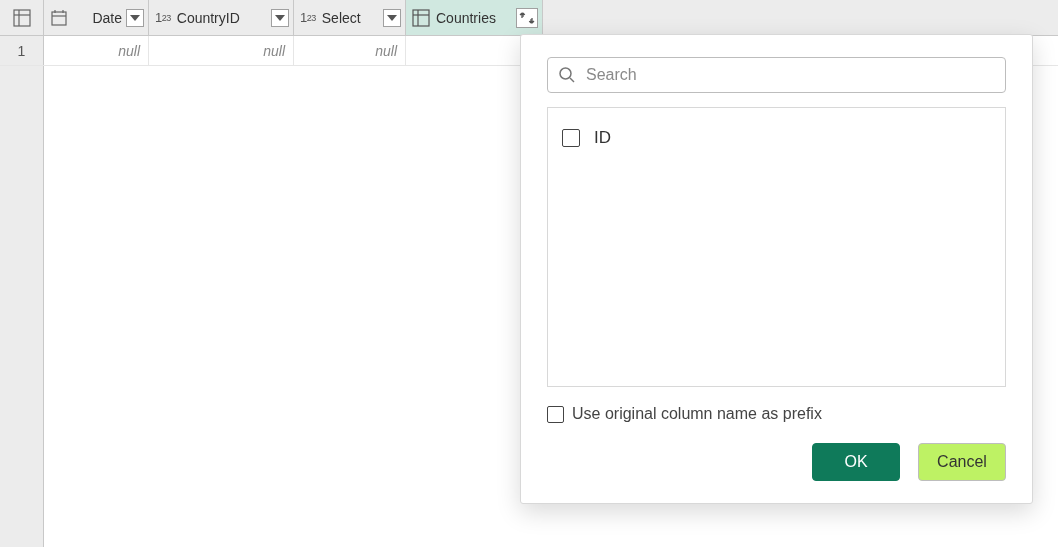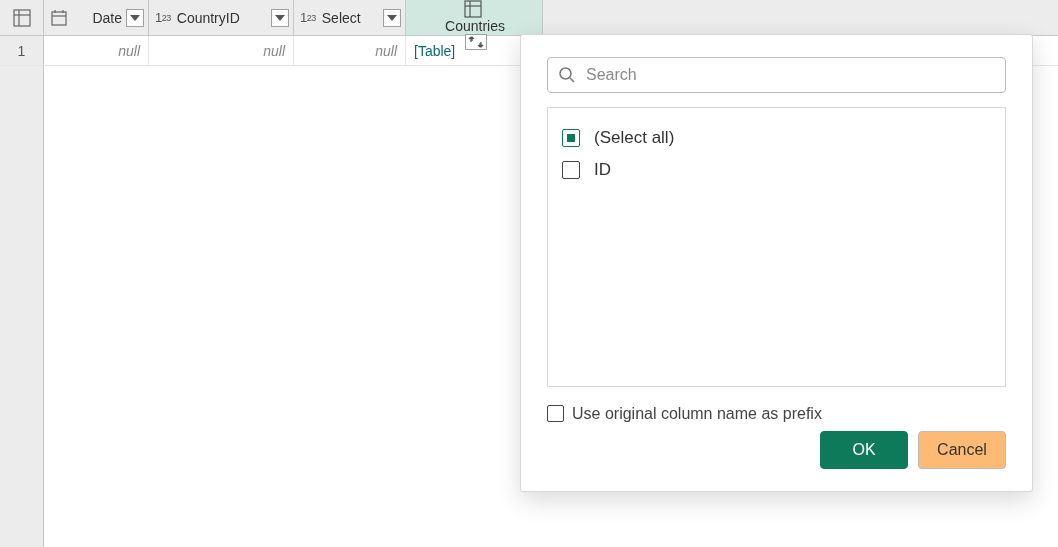--- a/index.html
+++ b/index.html
@@ -35,21 +35,20 @@
     display: flex;
     align-items: center;
     border-right: 1px solid #c8c8c8;
     padding: 0 4px 0 6px;
     position: relative;
     background: #ececec;
     cursor: pointer;
   }
   .col-header.active {
     background: #d0e8e0;
-    flex-direction: column;
   }
   .col-header .col-label {
     flex: 1;
     padding: 0 2px;
     color: #333;
   }
   .col-type {
     display: flex;
     align-items: center;
     margin-right: 4px;
@@ -178,49 +177,49 @@
   }
   .chk.checked {
     background: #0f7a5a;
     border-color: #0f7a5a;
     color: #fff;
   }
   .chk.checked svg { display: block; }
   .chk svg { display: none; }
   .prefix-row {
     display: flex;
-    align-items: flex-start;
+    align-items: flex-end;
     font-size: 16px;
     color: #444;
-    margin-bottom: 8px;
+    margin-bottom: 20px;
     cursor: pointer;
   }
   .prefix-row .chk { margin-right: 8px; width:17px; height:17px; border-width:1.2px;}
   .btn-row {
     display: flex;
     justify-content: flex-end;
-    gap: 10px;
+    gap: 18px;
   }
   .btn {
     min-width: 88px;
     height: 38px;
     border-radius: 4px;
     font-size: 16px;
     display: flex;
     align-items: center;
     justify-content: center;
     cursor: pointer;
   }
   .btn.primary {
     background: #0f7a5a;
     color: #fff;
     border: 1px solid #0f7a5a;
   }
   .btn.secondary {
-    background: #fdba74;
+    background: #bef264;
     color: #333;
     border: 1px solid #bdbdbd;
   }
   .type123 {
     font-family: Arial, sans-serif;
     font-size: 13px;
     color: #555;
     letter-spacing: -0.5px;
   }
   .type123 sup { font-size: 9px; vertical-align: 4px; }
@@ -323,44 +322,37 @@
     </div>
     <div class="cell col-date r">
       <span class="null-val">null</span>
     </div>
     <div class="cell col-countryid r">
       <span class="null-val">null</span>
     </div>
     <div class="cell col-units r">
       <span class="null-val">null</span>
     </div>
-    <div class="cell col-countries">
-      <span class="link-val">[Table]</span>
-    </div>
   </div>
 </div>
 
 <div class="left-gutter"></div>
 <div class="white-remainder"></div>
 
 <div class="expand-panel">
   <div class="search-box">
     <svg width="18" height="18" viewBox="0 0 18 18">
         <circle cx="7.5" cy="7.5" r="5.5" fill="none" stroke="#777" stroke-width="1.5"></circle>
         <line x1="12" y1="12" x2="16" y2="16" stroke="#777" stroke-width="1.5"></line>
       </svg>
     <input type="text" placeholder="Search" style="">
   </div>
 
   <div class="fields-box">
     <div class="field-item">
-      <span class="chk indet"></span>
-      <span>(Select all)</span>
-    </div>
-    <div class="field-item">
       <span class="chk"></span>
       <span>ID</span>
     </div>
   </div>
 
   <div class="prefix-row">
     <span class="chk"></span>
     <span>Use original column name as prefix</span>
   </div>
 

